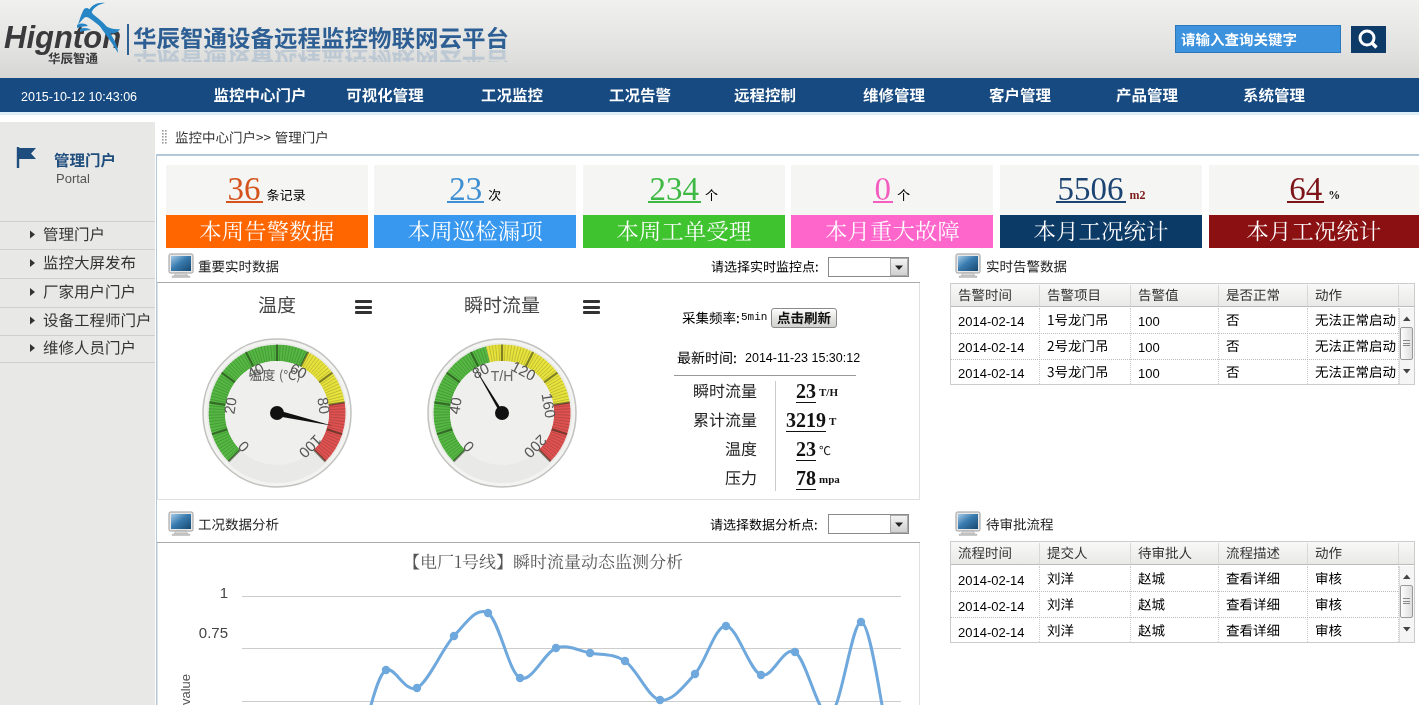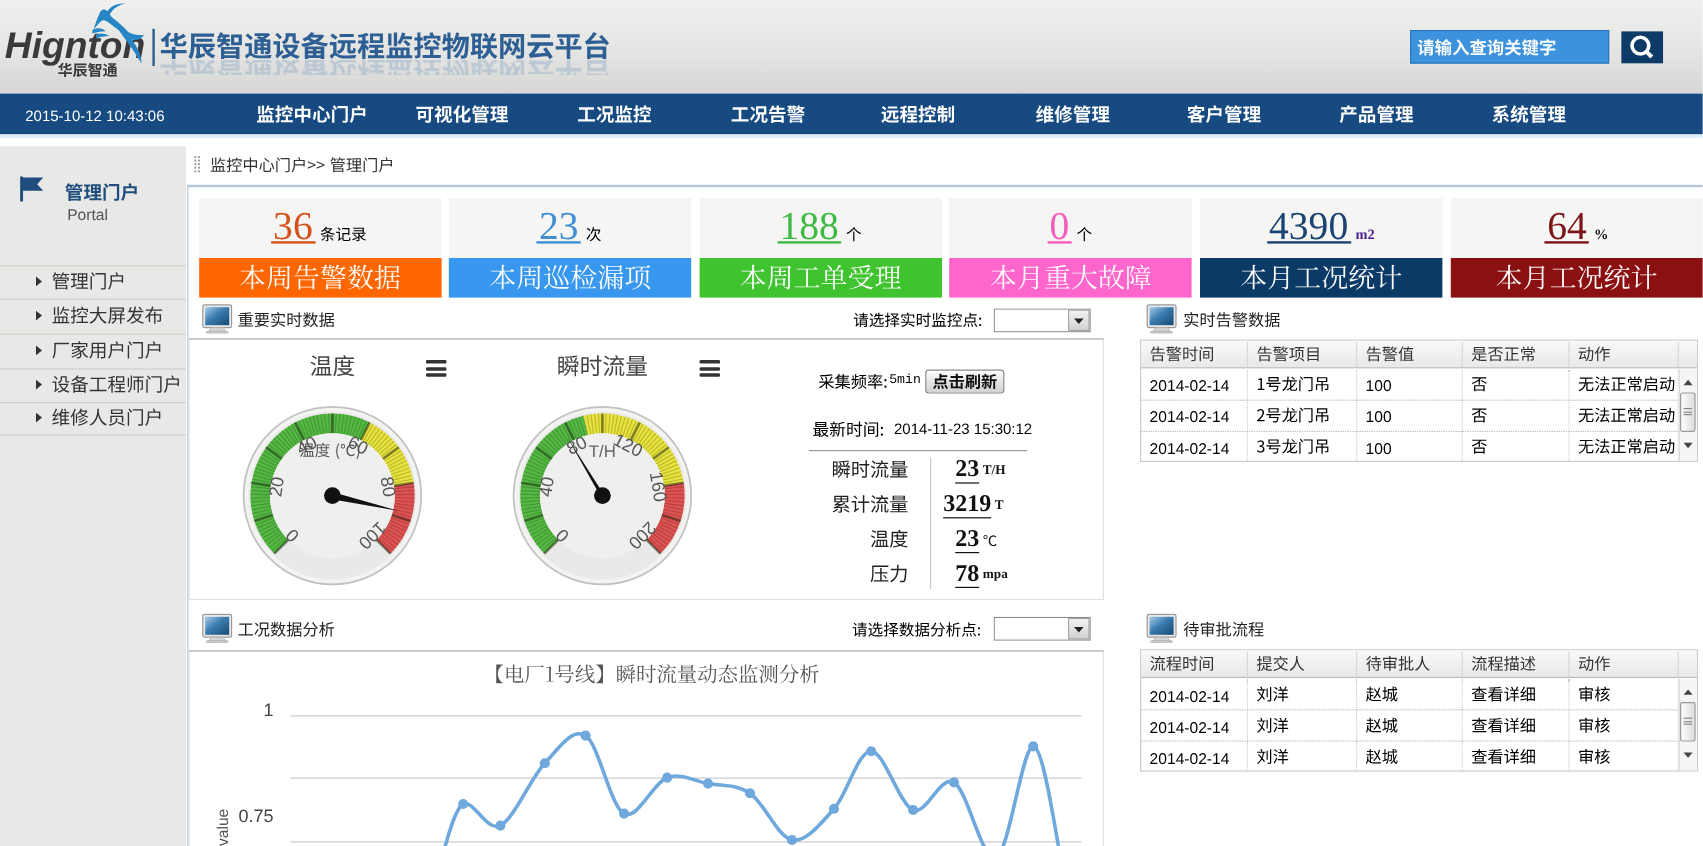--- a/index.html
+++ b/index.html
@@ -241,31 +241,31 @@
 <div style="position:absolute;left:165.6px;top:165px;width:202px;height:50px;background:#f5f5f3;"></div>
 <div style="position:absolute;left:165.6px;top:215px;width:202px;height:33px;background:#ff6600;"></div>
 <div style="position:absolute;left:227.6px;top:173px;font:33px 'Liberation Serif',serif;color:#d4531d;line-height:1;">36</div>
 <div style="position:absolute;left:225.6px;top:201px;width:37.0px;height:2px;background:#d4531d;"></div>
 <div style="position:absolute;left:374.2px;top:165px;width:202px;height:50px;background:#f5f5f3;"></div>
 <div style="position:absolute;left:374.2px;top:215px;width:202px;height:33px;background:#3898ef;"></div>
 <div style="position:absolute;left:449.2px;top:173px;font:33px 'Liberation Serif',serif;color:#3f8fd2;line-height:1;">23</div>
 <div style="position:absolute;left:447.2px;top:201px;width:37.0px;height:2px;background:#3f8fd2;"></div>
 <div style="position:absolute;left:582.8px;top:165px;width:202px;height:50px;background:#f5f5f3;"></div>
 <div style="position:absolute;left:582.8px;top:215px;width:202px;height:33px;background:#3fc32f;"></div>
-<div style="position:absolute;left:649.5px;top:173px;font:33px 'Liberation Serif',serif;color:#3eb944;line-height:1;">188</div>
+<div style="position:absolute;left:649.5px;top:173px;font:33px 'Liberation Serif',serif;color:#3eb944;line-height:1;">234</div>
 <div style="position:absolute;left:647.5px;top:201px;width:53.5px;height:2px;background:#3eb944;"></div>
 <div style="position:absolute;left:791.4px;top:165px;width:202px;height:50px;background:#f5f5f3;"></div>
 <div style="position:absolute;left:791.4px;top:215px;width:202px;height:33px;background:#ff66cc;"></div>
 <div style="position:absolute;left:874.6px;top:173px;font:33px 'Liberation Serif',serif;color:#f55cc0;line-height:1;">0</div>
 <div style="position:absolute;left:872.6px;top:201px;width:20.5px;height:2px;background:#f55cc0;"></div>
 <div style="position:absolute;left:1000.0px;top:165px;width:202px;height:50px;background:#f5f5f3;"></div>
 <div style="position:absolute;left:1000.0px;top:215px;width:202px;height:33px;background:#0c3a66;"></div>
-<div style="position:absolute;left:1057.5px;top:173px;font:33px 'Liberation Serif',serif;color:#1c4473;line-height:1;">4390</div>
+<div style="position:absolute;left:1057.5px;top:173px;font:33px 'Liberation Serif',serif;color:#1c4473;line-height:1;">5506</div>
 <div style="position:absolute;left:1055.5px;top:201px;width:70.0px;height:2px;background:#1c4473;"></div>
-<div style="position:absolute;left:1129.5px;top:188px;font:bold 12px 'Liberation Serif',serif;color:#4c1d95;">m2</div>
+<div style="position:absolute;left:1129.5px;top:188px;font:bold 12px 'Liberation Serif',serif;color:#7f1d1d;">m2</div>
 <div style="position:absolute;left:1208.6px;top:165px;width:210.4px;height:50px;background:#f5f5f3;"></div>
 <div style="position:absolute;left:1208.6px;top:215px;width:210.4px;height:33px;background:#8b1012;"></div>
 <div style="position:absolute;left:1289.3px;top:173px;font:33px 'Liberation Serif',serif;color:#7d1418;line-height:1;">64</div>
 <div style="position:absolute;left:1287.3px;top:201px;width:37.0px;height:2px;background:#7d1418;"></div>
 <div style="position:absolute;left:1328.3px;top:188px;font:bold 12px 'Liberation Serif',serif;color:#111;">%</div>
 <svg style="position:absolute;left:168px;top:253px" width="26" height="26" viewBox="0 0 26 26">
 <rect x="1" y="1" width="24" height="19" rx="1.5" fill="#e8e8e8" stroke="#9a9a9a"></rect>
 <rect x="3" y="3" width="20" height="15" fill="url(#scrg)"></rect>
 <path d="M8 20 L18 20 L20 23 L6 23 Z" fill="#d5d5d5" stroke="#aaa" stroke-width=".6"></path>
 <rect x="4" y="23" width="18" height="1.6" fill="#c8c8c8" stroke="#aaa" stroke-width=".4"></rect>
@@ -599,21 +599,21 @@
 <div style="position:absolute;left:951px;top:591px;width:447px;height:1px;border-top:1px dotted #bbb;"></div>
 <div style="position:absolute;left:958px;top:598.5px;width:90px;height:14px;font:13px 'Liberation Sans',sans-serif;color:#000;">2014-02-14</div>
 <div style="position:absolute;left:951px;top:617px;width:447px;height:1px;border-top:1px dotted #bbb;"></div>
 <div style="position:absolute;left:958px;top:624.5px;width:90px;height:14px;font:13px 'Liberation Sans',sans-serif;color:#000;">2014-02-14</div>
 <div style="position:absolute;left:1399px;top:566px;width:15px;height:76px;background:#f5f5f5;border-left:1px solid #ddd;"></div>
 <div style="position:absolute;left:1400px;top:585px;width:13px;height:33px;background:linear-gradient(90deg,#fdfdfd,#ddd);border:1px solid #999;border-radius:2px;"></div>
 <div style="position:absolute;left:1403px;top:598.0px;width:7px;height:1.2px;background:#888;"></div>
 <div style="position:absolute;left:1403px;top:600.6px;width:7px;height:1.2px;background:#888;"></div>
 <div style="position:absolute;left:1403px;top:603.2px;width:7px;height:1.2px;background:#888;"></div>
 <div style="position:absolute;left:178px;top:584px;width:50px;height:16px;font:15px 'Liberation Sans',sans-serif;color:#444;text-align:right;">1</div>
-<div style="position:absolute;left:178px;top:672px;width:50px;height:16px;font:15px 'Liberation Sans',sans-serif;color:#444;text-align:right;">0.75</div>
+<div style="position:absolute;left:178px;top:624px;width:50px;height:16px;font:15px 'Liberation Sans',sans-serif;color:#444;text-align:right;">0.75</div>
 <div style="position:absolute;left:178px;top:689px;width:50px;height:16px;font:15px 'Liberation Sans',sans-serif;color:#444;text-align:right;margin-top:16px;">0.5</div>
 <svg style="position:absolute;left:157px;top:543px" width="762" height="162" viewBox="0 0 762 162">
     <line x1="85" y1="53.5" x2="744" y2="53.5" stroke="#ccc" stroke-width="1"></line>
     <line x1="85" y1="105.5" x2="744" y2="105.5" stroke="#ccc" stroke-width="1"></line>
     <line x1="85" y1="158.5" x2="744" y2="158.5" stroke="#ccc" stroke-width="1"></line>
     <text transform="translate(33,162) rotate(-90)" font-family="Liberation Sans" font-size="13" fill="#555">value</text>
     <path d="M211 172 C214.0 164.5 220.8 131.5 229 127 C237.2 122.5 248.7 150.7 260 145 C271.3 139.3 285.2 105.5 297 93 C308.8 80.5 320.0 63.0 331 70 C342.0 77.0 351.7 129.2 363 135 C374.3 140.8 387.3 109.2 399 105 C410.7 100.8 421.5 107.8 433 110 C444.5 112.2 456.3 110.2 468 118 C479.7 125.8 491.3 154.8 503 157 C514.7 159.2 527.0 143.3 538 131 C549.0 118.7 558.0 82.8 569 83 C580.0 83.2 592.5 127.7 604 132 C615.5 136.3 626.5 102.3 638 109 C649.5 115.7 662.0 177.0 673 172 C684.0 167.0 695.0 79.0 704 79 C713.0 79.0 723.2 156.5 727 172" fill="none" stroke="#6fa8dc" stroke-width="3"></path>
     <circle cx="229" cy="127" r="4.2" fill="#6fa8dc"></circle>
     <circle cx="260" cy="145" r="4.2" fill="#6fa8dc"></circle>
     <circle cx="297" cy="93" r="4.2" fill="#6fa8dc"></circle>

